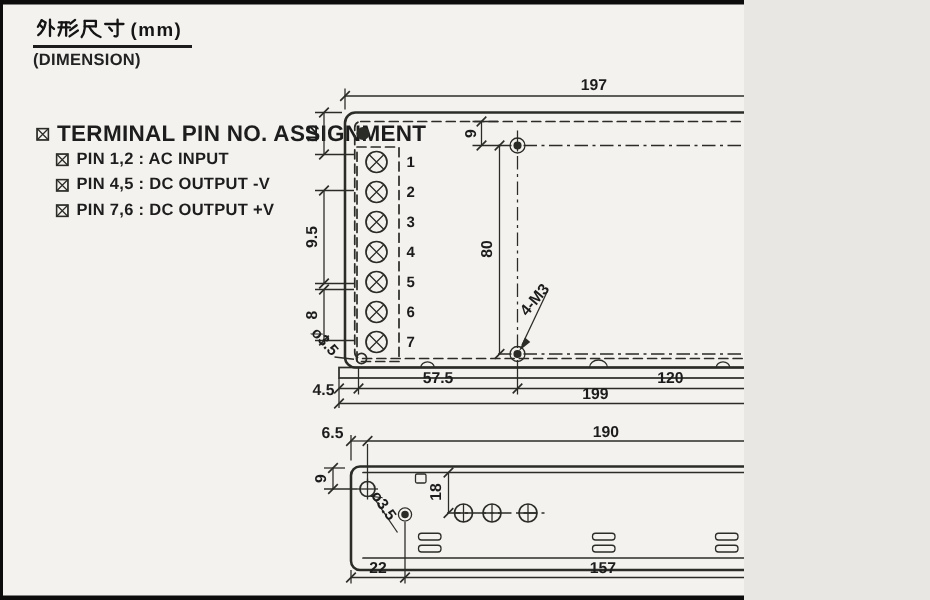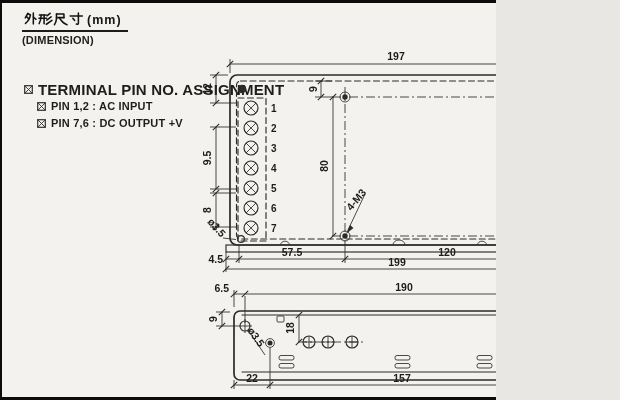--- a/index.html
+++ b/index.html
@@ -85,20 +85,27 @@
         <rect x="0.7" y="0.7" width="7.6" height="7.6" class="ln" stroke-width="1.1"></rect>
         <path d="M0.7,0.7 L8.3,8.3 M8.3,0.7 L0.7,8.3" class="lw"></path>
       </svg>
       <span>PIN 1,2 : AC INPUT</span>
     </div>
     <div class="note-item">
       <svg class="chk" width="9" height="9">
         <rect x="0.7" y="0.7" width="7.6" height="7.6" class="ln" stroke-width="1.1"></rect>
         <path d="M0.7,0.7 L8.3,8.3 M8.3,0.7 L0.7,8.3" class="lw"></path>
       </svg>
+      <span>PIN 4,5 : DC OUTPUT -V</span>
+    </div>
+    <div class="note-item">
+      <svg class="chk" width="9" height="9">
+        <rect x="0.7" y="0.7" width="7.6" height="7.6" class="ln" stroke-width="1.1"></rect>
+        <path d="M0.7,0.7 L8.3,8.3 M8.3,0.7 L0.7,8.3" class="lw"></path>
+      </svg>
       <span>PIN 7,6 : DC OUTPUT +V</span>
     </div>
   </div>
 
   <svg class="drawing" width="620" height="400" viewBox="0 0 620 400">
 
     <g>
 
       <g>
         <rect x="228" y="72" width="333" height="170" rx="7" class="ln lt"></rect>

